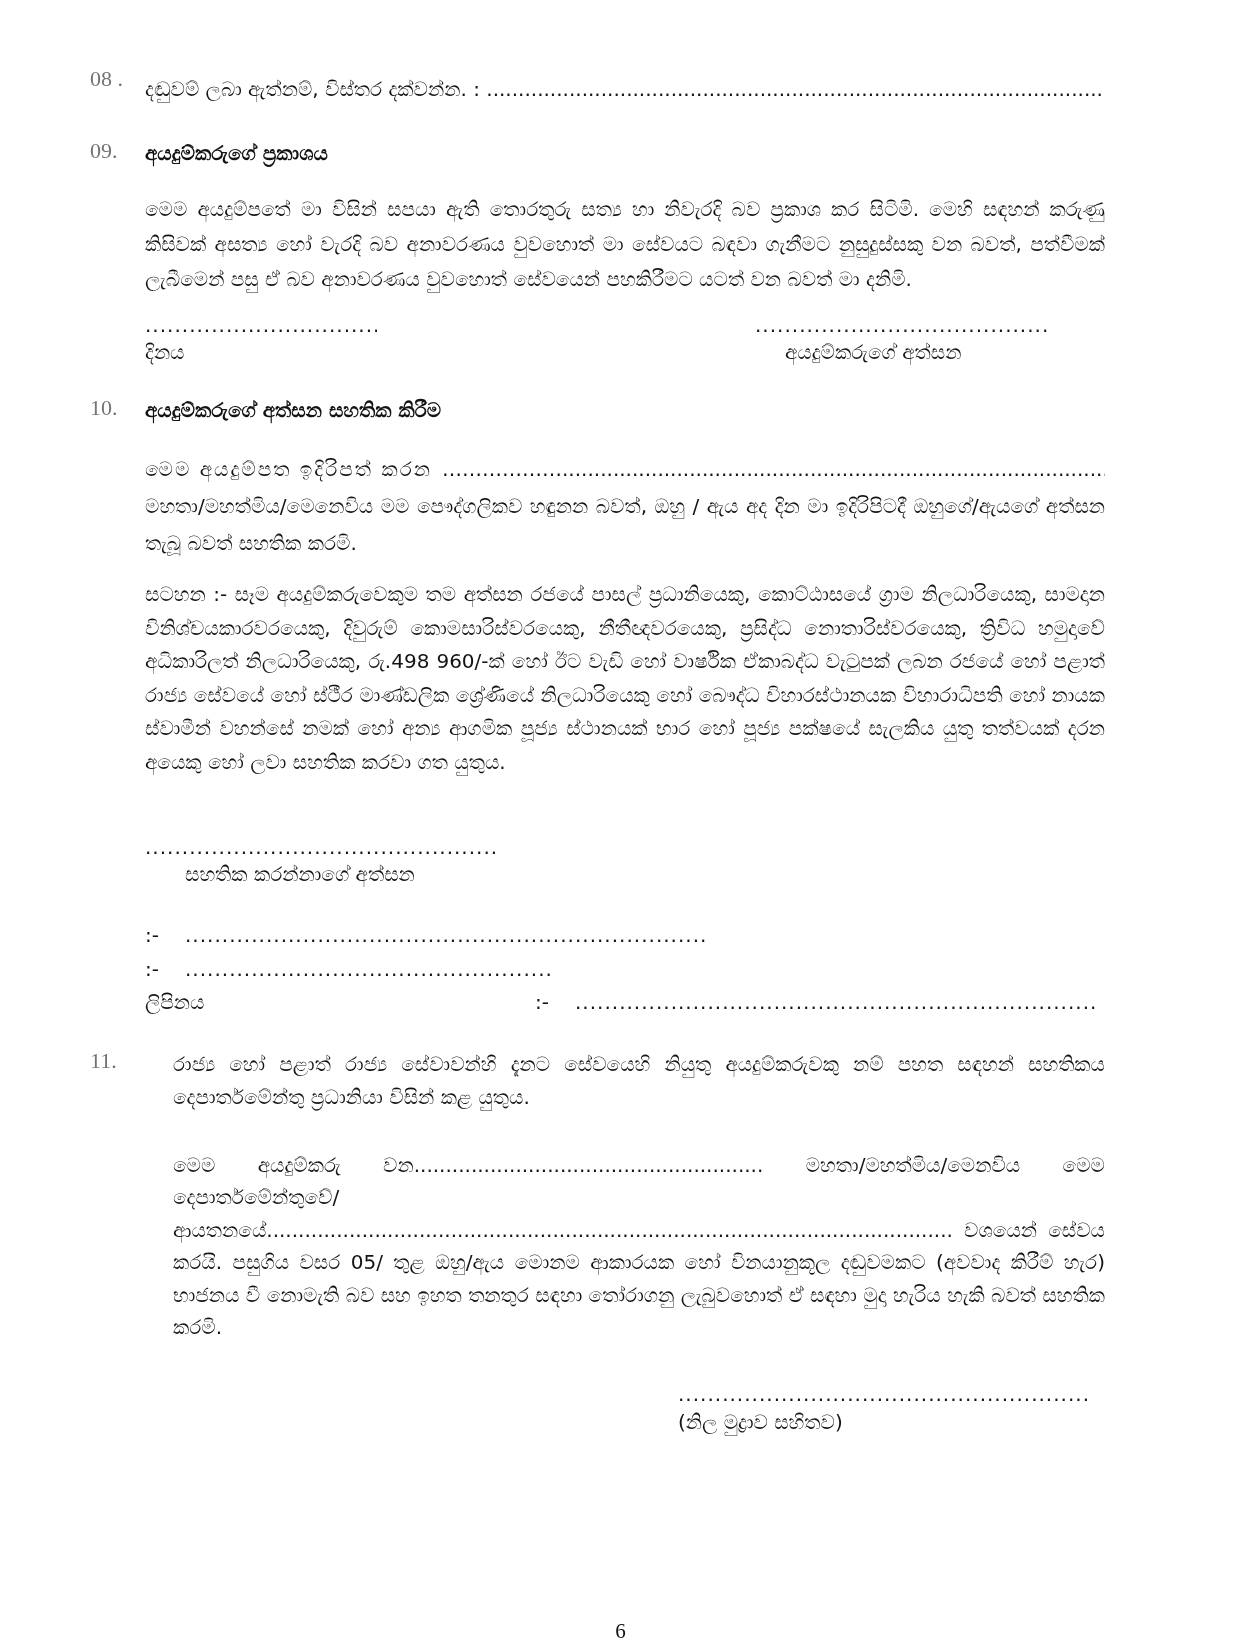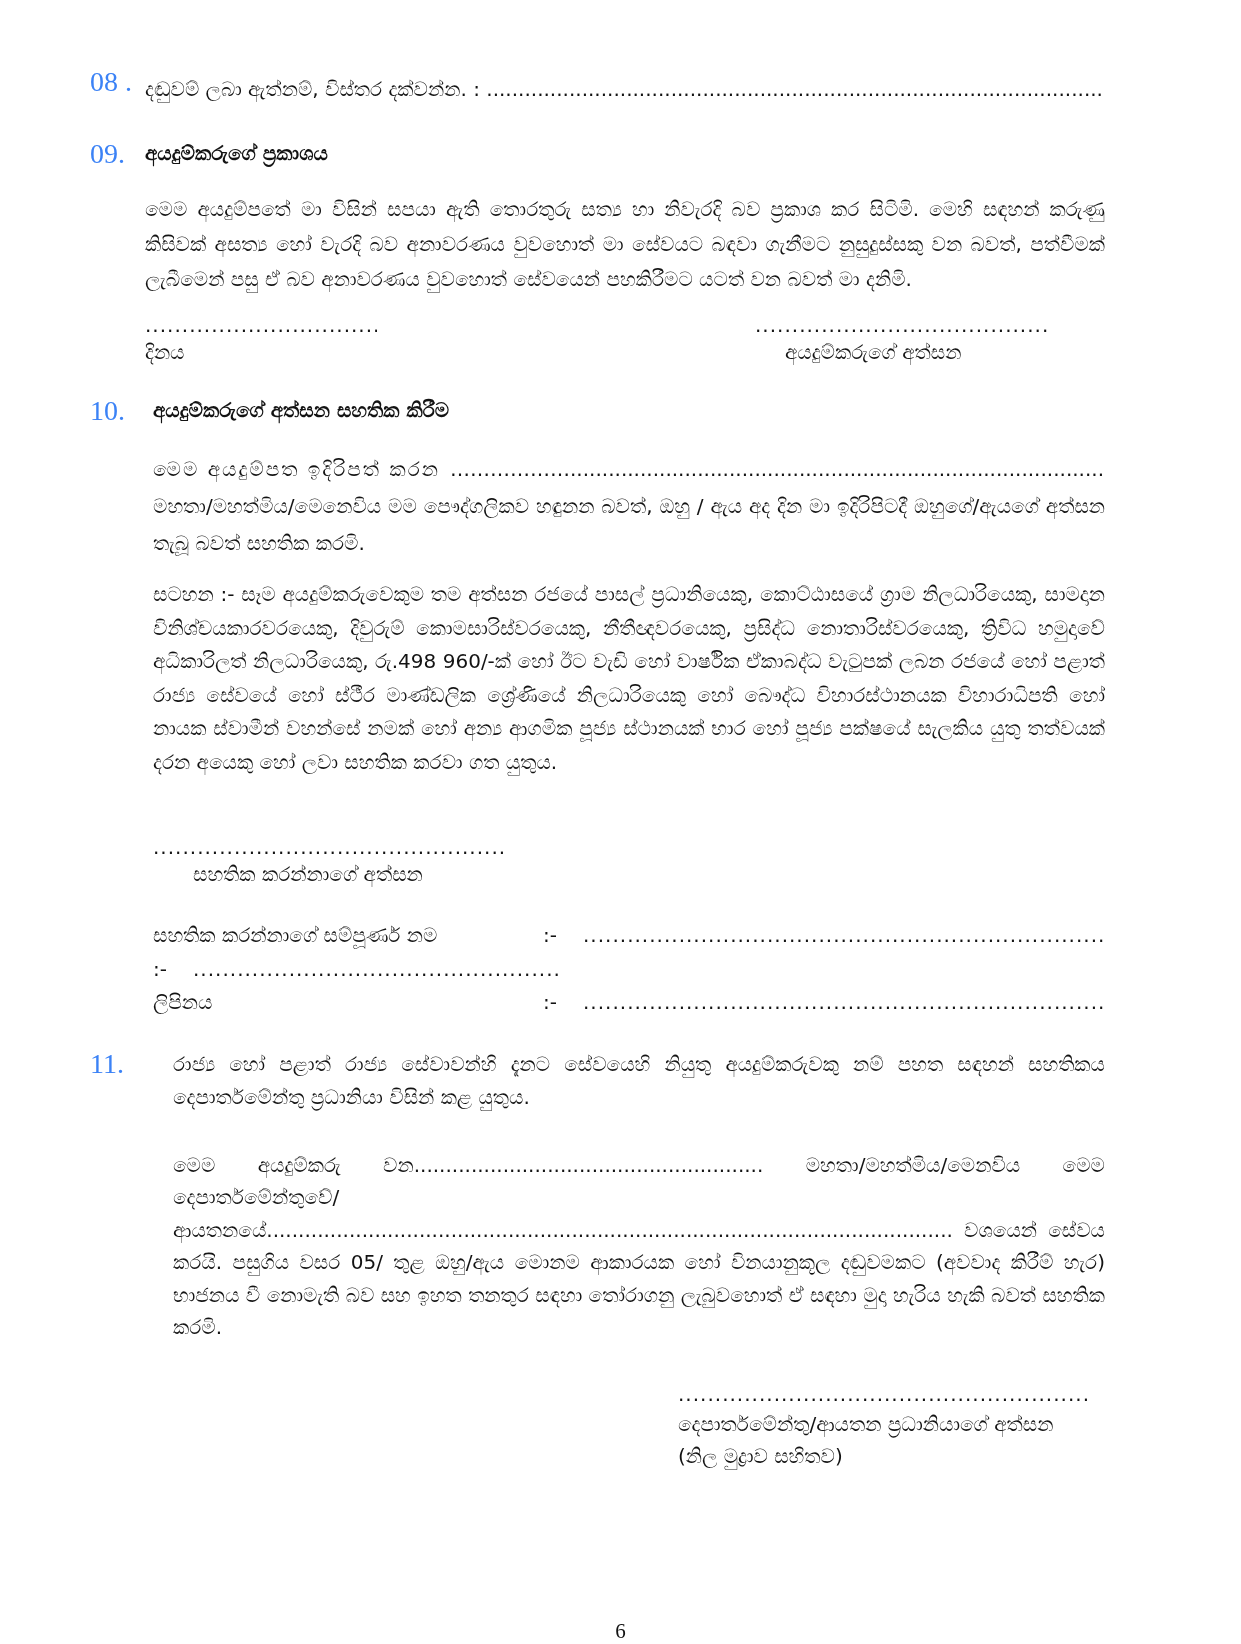--- a/index.html
+++ b/index.html
@@ -8,21 +8,21 @@
     width:1241px; height:1644px; position:relative; overflow:hidden;
     background:#ffffff; color:#131313;
     font-family:"DejaVu Sans", sans-serif;
     font-size:20px;
     padding:66px 136px 0 90px;
   }
   .item { display:flex; align-items:flex-start; }
   .num {
     flex:none; width:55px;
     font-family:"Liberation Serif", "DejaVu Serif", serif;
-    font-size:28px; color:#3b82f6;
+    font-size:22px; color:#737373;
   }
   .body { flex:1; min-width:0; }
   .oneline { white-space:nowrap; overflow:hidden; line-height:46px; }
   .heading { font-weight:bold; font-size:20px; line-height:30px; }
   .para { text-align:justify; }
   .p09 { line-height:35px; margin-top:24px; }
   .p10 { line-height:37px; }
   .p10-first { display:flex; line-height:37px; }
   .p10-first .lead { white-space:nowrap; letter-spacing:2px; margin-right:10px; }
   .p10-first .fill { flex:1; overflow:hidden; white-space:nowrap; }
@@ -55,21 +55,21 @@
   .sign11 { margin-top:38px; margin-left:505px; width:450px; }
   .sign11 .dots { width:410px; }
   .sign11 .lbl { line-height:32px; margin-top:2px; }
   .sign11 .note-l { line-height:32px; }
   .date-bottom { margin-top:34px; line-height:32px; white-space:nowrap; }
   .pageno {
     position:absolute; left:0; right:0; bottom:0px; text-align:center;
     font-family:"Liberation Serif", "DejaVu Serif", serif; font-size:21px;
   }
   .mt-i09 { margin-top:26px; }
-  .mt-i10 { margin-top:28px;gap:8px; }
+  .mt-i10 { margin-top:28px; }
   .mt-p10 { margin-top:26px; }
   .mt-i11 { margin-top:28px;gap:28px; }
 </style>
 </head>
 <body>
 
 <div class="page">
 
   <div class="item">
     <div class="num">08 .</div>
@@ -114,21 +114,20 @@
 
       <div class="sigrow sig10">
         <div class="sig-col right">
           <div class="dots">........................................................</div>
           <div class="lbl">සහතික කරන්නාගේ අත්සන</div>
         </div>
       </div>
 
       <div class="fields">
         <div class="frow">
-          <span class="flabel">සහතික කරන්නාගේ සම්පූර්ණ නම</span>
           <span class="fsep">:-</span>
           <span class="fdots w-long">.....................................................................................</span>
         </div>
         <div class="frow">
           <span class="fsep">:-</span>
           <span class="fdots w-short">....................................................</span>
         </div>
         <div class="frow">
           <span class="flabel">ලිපිනය</span>
           <span class="fsep">:-</span>
@@ -139,21 +138,20 @@
   </div>
 
   <div class="item mt-i11">
     <div class="num">11.</div>
     <div class="body">
       <div class="para note" style="margin-top:0">රාජ්‍ය හෝ පළාත් රාජ්‍ය සේවාවන්හි දැනට සේවයෙහි නියුතු අයදුම්කරුවකු නම් පහත සඳහන් සහතිකය දෙපාර්තමේන්තු ප්‍රධානියා විසින් කළ යුතුය.</div>
       <div class="para p11">මෙම  අයදුම්කරු  වන.......................................................   මහතා/මහත්මිය/මෙනවිය  මෙම දෙපාර්තමේන්තුවේ/ආයතනයේ............................................................................................................ වශයෙන් සේවය කරයි. පසුගිය වසර 05/ තුළ ඔහු/ඇය මොනම ආකාරයක හෝ විනයානුකූල දඬුවමකට (අවවාද කිරීම් හැර) භාජනය වී නොමැති බව සහ ඉහත තනතුර සඳහා තෝරාගනු ලැබුවහොත් ඒ සඳහා මුදා හැරිය හැකි බවත් සහතික කරමි.</div>
 
       <div class="sign11">
         <div class="dots">........................................................</div>
-        <div class="lbl">දෙපාර්තමේන්තු/ආයතන ප්‍රධානියාගේ අත්සන</div>
         <div class="note-l">(නිල මුද්‍රාව සහිතව)</div>
       </div>
 
     </div>
   </div>
 
   <div class="pageno">6</div>
 </div>
 
 </body></html>

